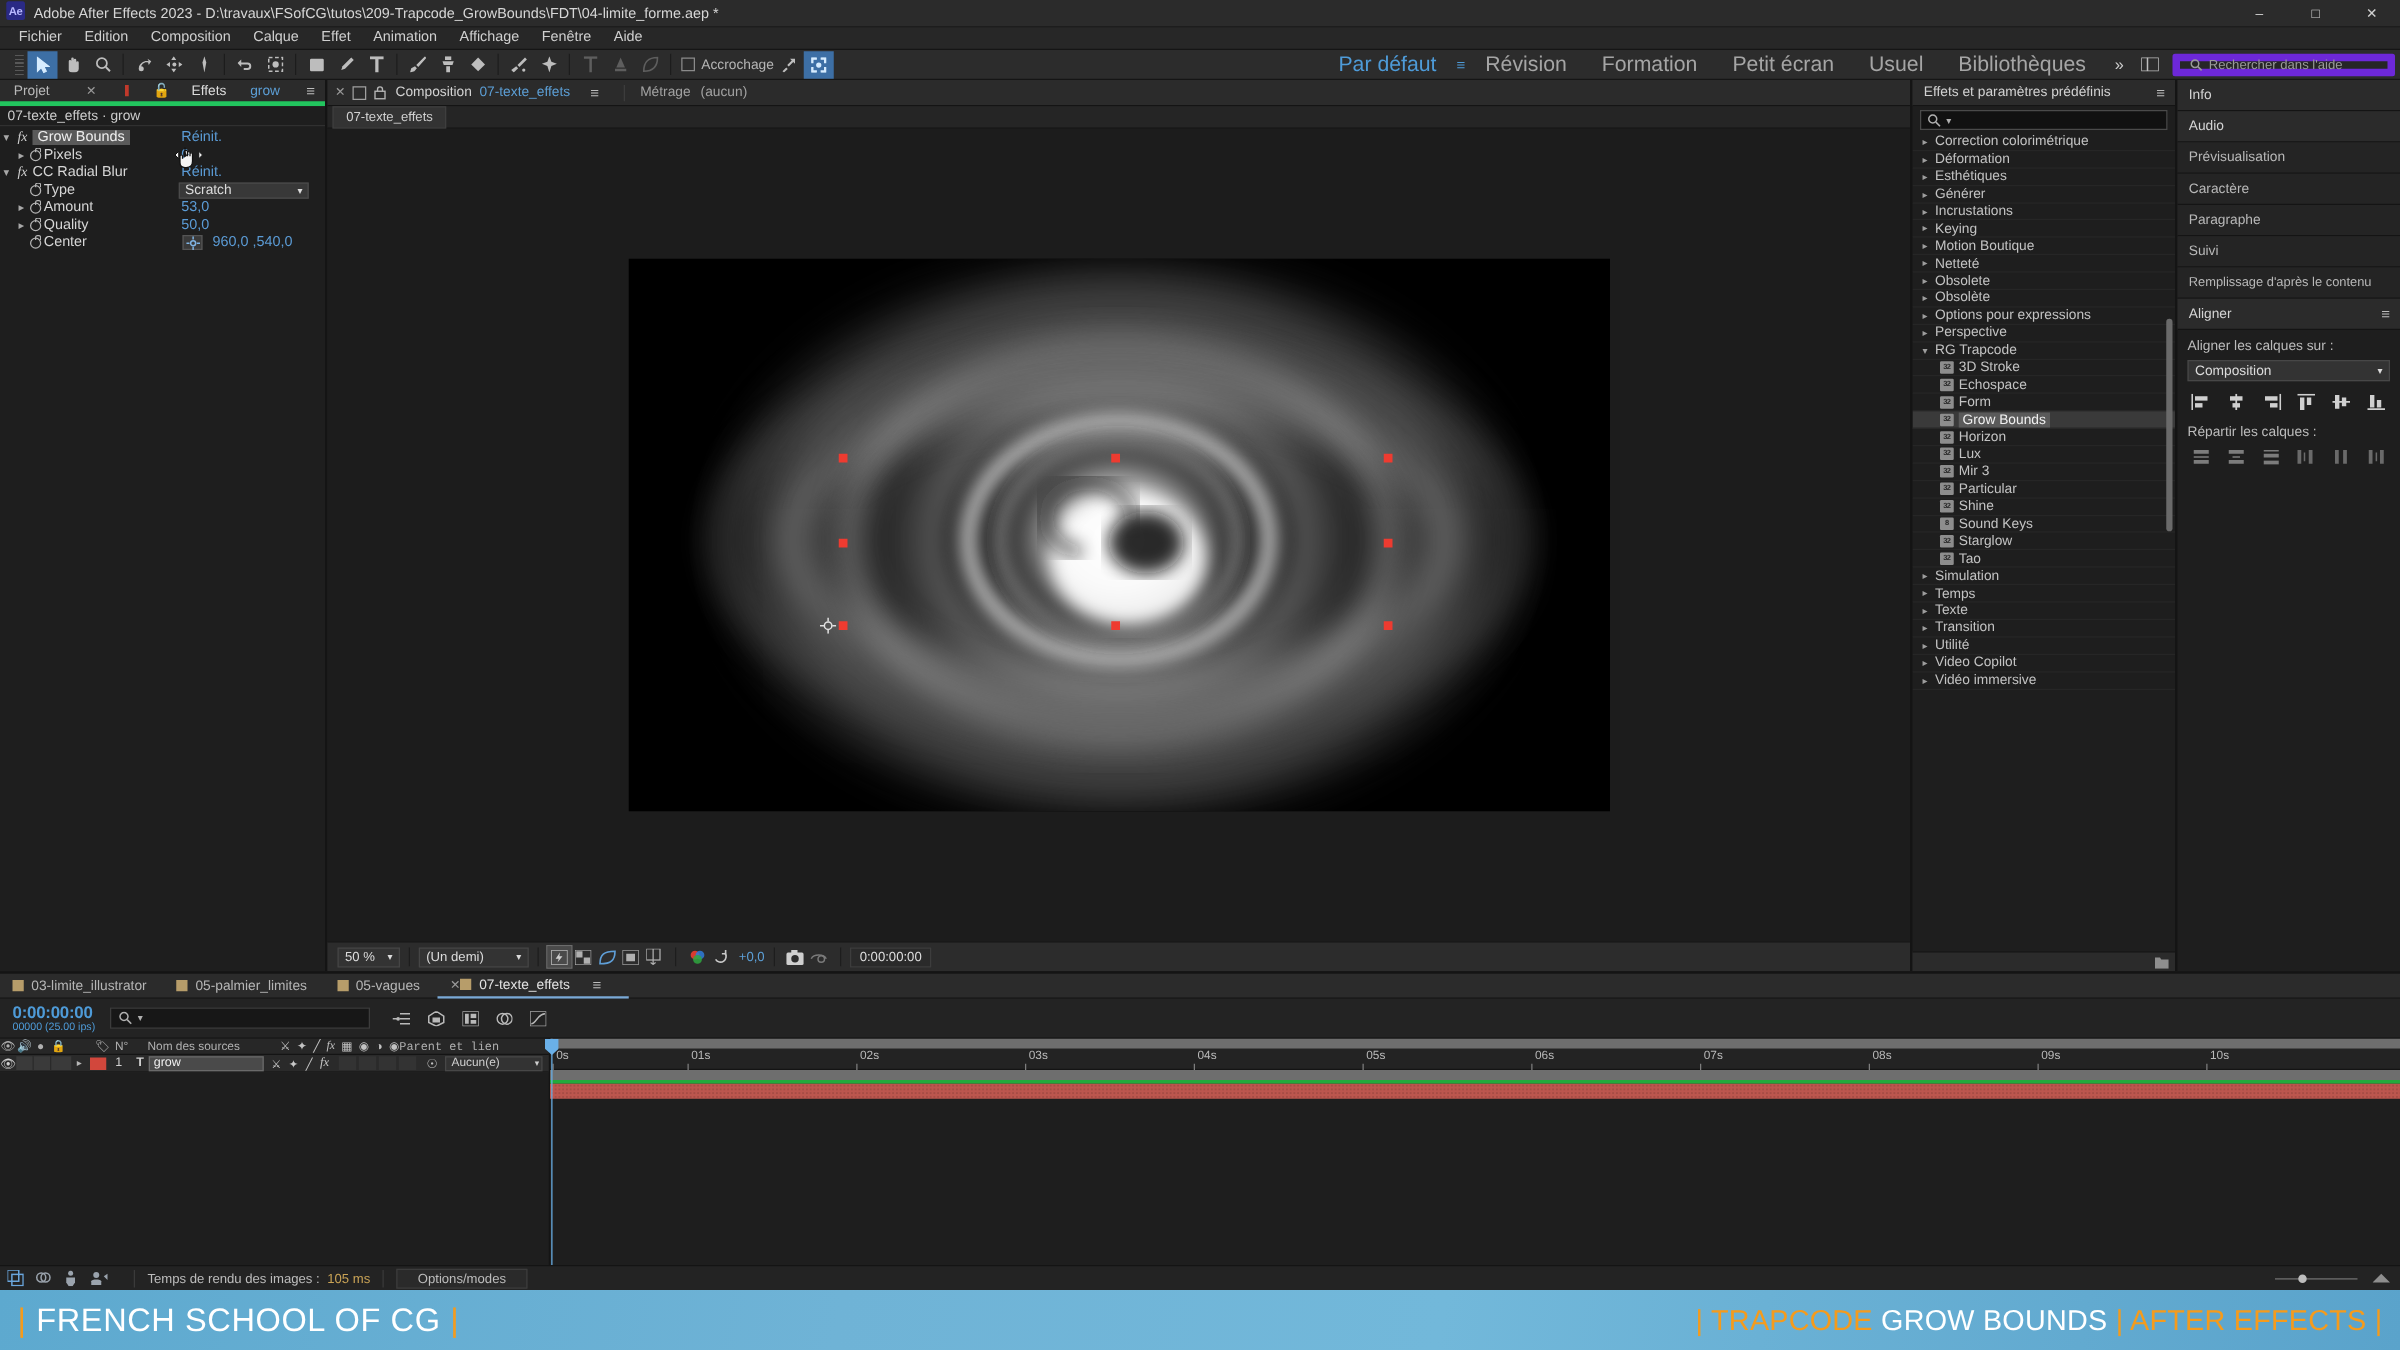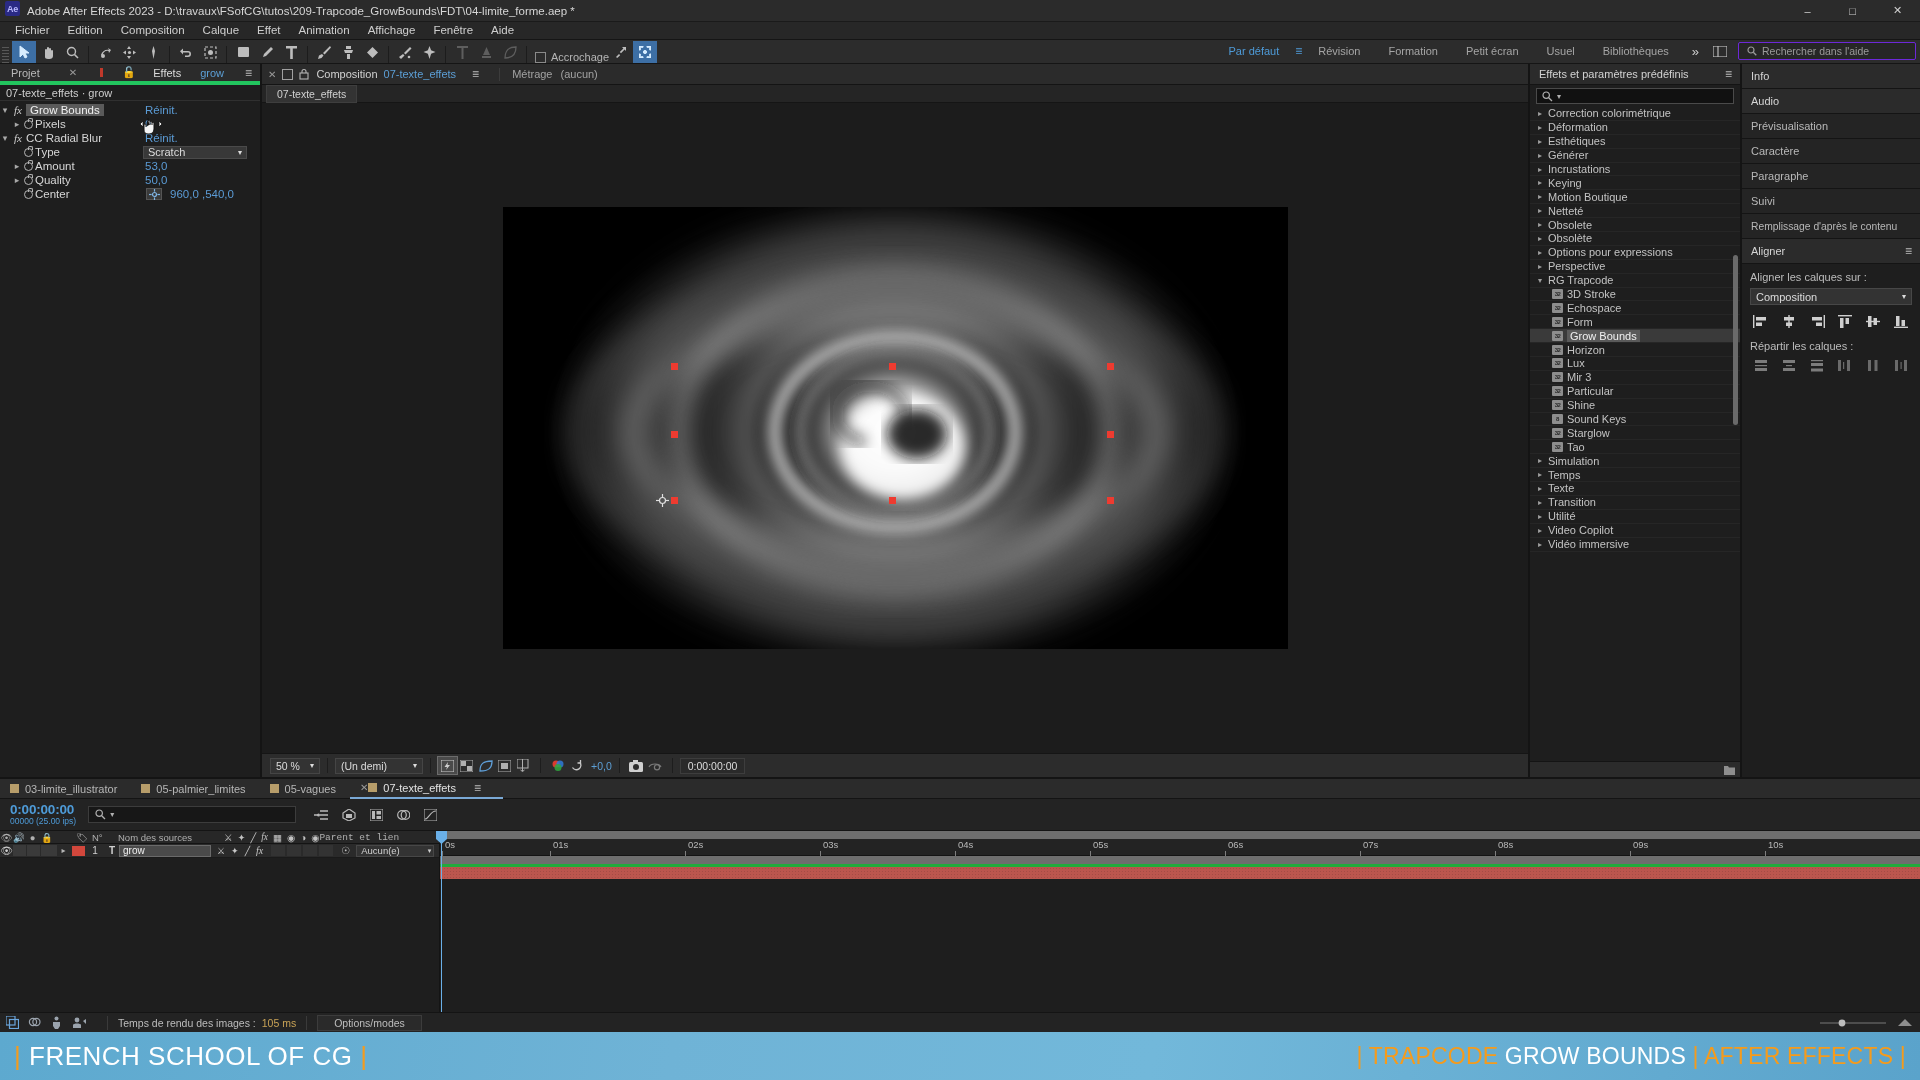--- a/index.html
+++ b/index.html
@@ -17,40 +17,40 @@
   .win-btns{ margin-left:auto; display:flex; height:22px; }
   .win-btn{ width:45px; height:22px; display:flex; align-items:center; justify-content:center;
     color:#d0d0d0; font-size:11px; }
 
   
   .menubar{ height:18px; background:#272727; display:flex; align-items:flex-end; padding-left:6px;
     border-bottom:1px solid #151515; flex:0 0 18px; }
   .menu-item{ font-size:11.5px; color:#cfcfcf; padding:0 9px; line-height:18px; white-space:nowrap; }
 
   
-  .toolbar{ height:24px; background:#2c2c2c; display:flex; align-items:flex-end;
-    border-bottom:1px solid #151515; flex:0 0 24px; padding-left:2px; }
+  .toolbar{ height:24px; background:#2c2c2c; display:flex; align-items:center;
+    border-bottom:1px solid #151515; flex:0 0 24px; padding-left:12px; }
   .grip{ width:7px; height:16px; margin-right:3px;
     background:repeating-linear-gradient(to bottom,#585858 0 1px,transparent 1px 3px); }
   .tool{ width:24px; height:22px; display:flex; align-items:center; justify-content:center;
     color:#bdbdbd; position:relative; }
   .tool.sel{ background:#3d6fa5; }
   .tool.sel svg{ fill:#d6ecff; stroke:#d6ecff; }
   .tool svg{ fill:#bdbdbd; }
   .tool.dim svg{ fill:#5e5e5e; }
   .tdiv{ width:1px; height:17px; background:#1c1c1c; margin:0 4px; }
   .snap{ display:flex; align-items:center; gap:5px; font-size:11px; color:#b5b5b5; margin-left:4px; }
   .cbx{ width:11px; height:11px; border:1px solid #8a8a8a; background:#2c2c2c; }
   .ws-area{ margin-left:auto; display:flex; align-items:center; height:24px; padding-right:4px; }
-  .ws{ font-size:11px; color:#a5a5a5; padding:0 14px; white-space:nowrap; }
+  .ws{ font-size:17px; color:#a5a5a5; padding:0 14px; white-space:nowrap; }
   .ws.active{ color:#4e9bd8; }
   .ws-burger{ color:#4e9bd8; font-size:12px; padding:0 2px; }
   .ws-more{ color:#cdcdcd; font-size:13px; padding:0 9px; }
   .searchbox{ display:flex; align-items:center; gap:5px; height:18px; padding:0 8px;
-    border:1px solid #6d28d9; background:#262626; border-radius:2px; margin-left:6px; width:178px; }
+    border:6px solid #6d28d9; background:#262626; border-radius:2px; margin-left:6px; width:178px; }
   .searchbox span{ font-size:10.5px; color:#9a9a9a; }
 
   
   .body{ flex:1; display:flex; min-height:0; background:#1b1b1b; }
   .burger{ margin-left:auto; padding:0 8px; font-size:12px; color:#bdbdbd; display:flex; align-items:center; }
 
   
   .left{ width:262px; flex:0 0 262px; display:flex; flex-direction:column;
     background:#1e1e1e; border-right:2px solid #141414; }
   .lc-tabrow{ height:21px; background:#2b2b2b; display:flex; align-items:center;

